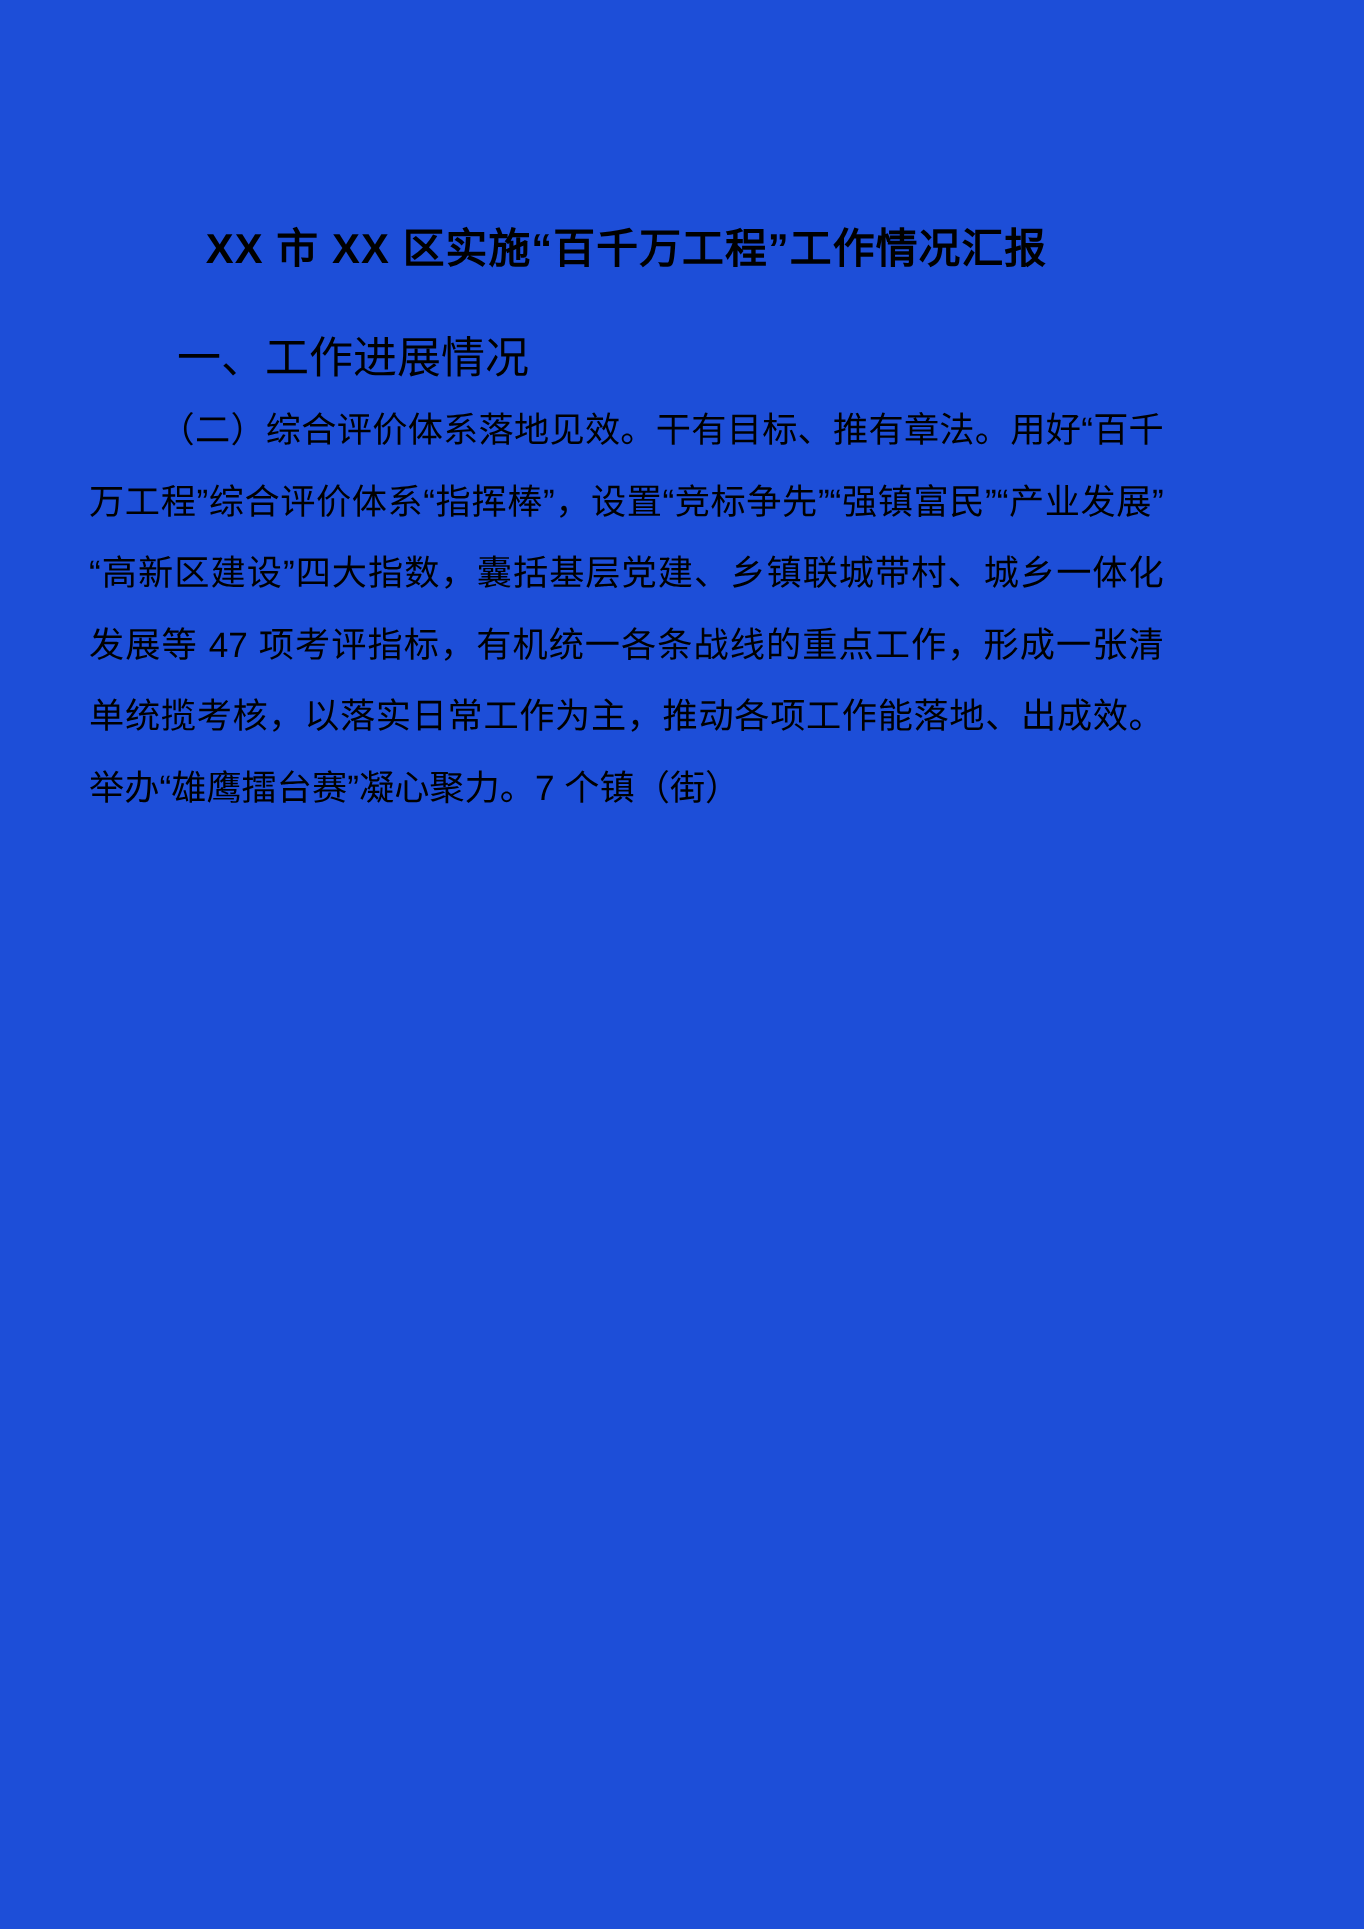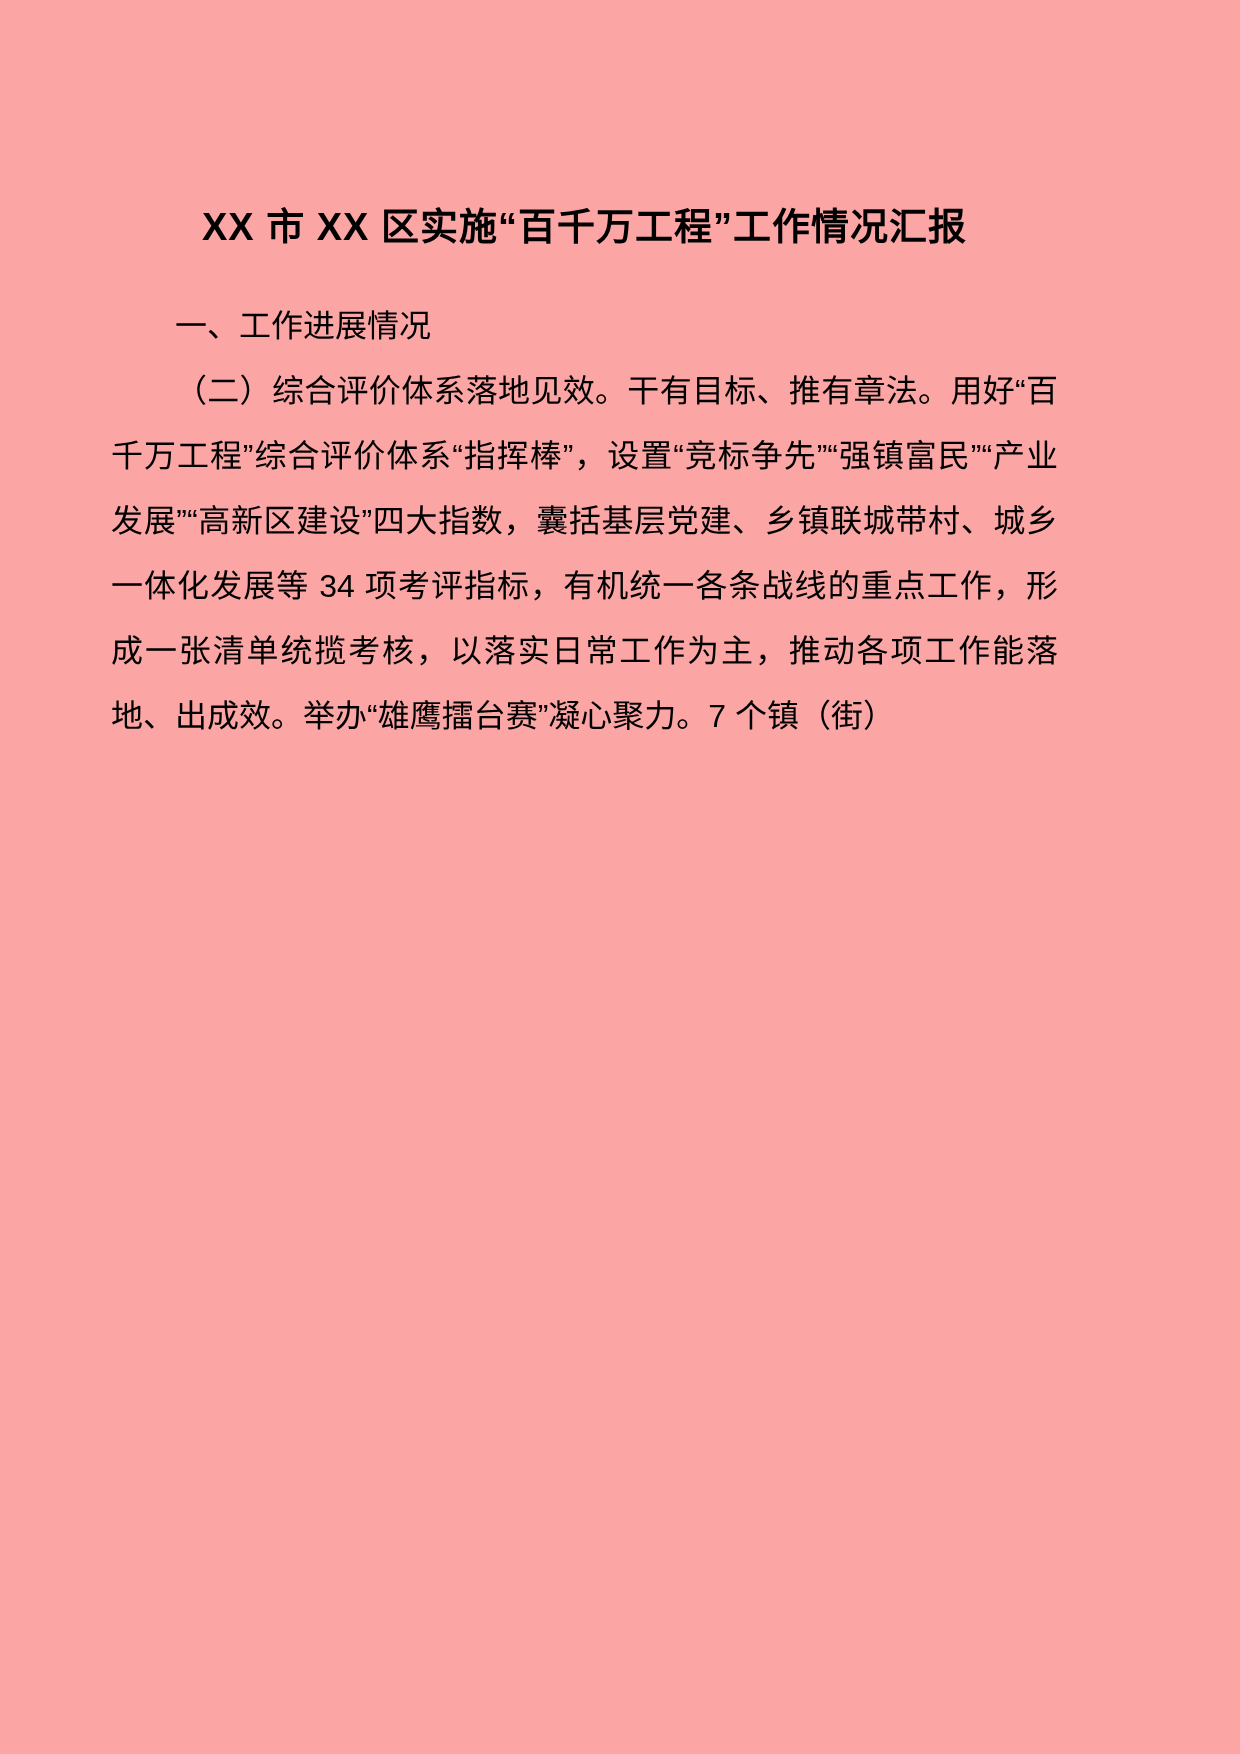--- a/index.html
+++ b/index.html
@@ -10,52 +10,52 @@
   body {
     width: 1240px;
     height: 1754px;
     font-family: "Liberation Sans", "DejaVu Sans", sans-serif;
     color: #000000;
   }
   .page {
     box-sizing: border-box;
     width: 1240px;
     height: 1754px;
-    padding: 196px 182px 0 111px;
+    padding: 196px 182px 0 81px;
     overflow: hidden;
-    background: #fca5a5;
+    background: #1d4ed8;
   }
   .doc-title {
     margin: 0 0 36px 0;
     font-size: 38px;
     line-height: 62px;
     font-weight: 700;
     text-align: center;
     letter-spacing: 1px;
   }
   .para {
     margin: 0;
     font-size: 32px;
     line-height: 65px;
     text-align: justify;
     text-indent: 2em;
     word-break: break-all;
   }
   .heading {
     margin: 0;
-    font-size: 32px;
+    font-size: 40px;
     line-height: 65px;
     text-indent: 2em;
     font-weight: 400;
   }
 </style>
 </head>
 <body>
 
 <div class="page">
   <h1 class="doc-title">XX 市 XX 区实施“百千万工程”工作情况汇报</h1>
 
 
   <p class="heading">一、工作进展情况</p>
 
 
-  <p class="para">（二）综合评价体系落地见效。干有目标、推有章法。用好“百千万工程”综合评价体系“指挥棒”，设置“竞标争先”“强镇富民”“产业发展”“高新区建设”四大指数，囊括基层党建、乡镇联城带村、城乡一体化发展等 34 项考评指标，有机统一各条战线的重点工作，形成一张清单统揽考核，以落实日常工作为主，推动各项工作能落地、出成效。举办“雄鹰擂台赛”凝心聚力。7 个镇（街）</p>
+  <p class="para">（二）综合评价体系落地见效。干有目标、推有章法。用好“百千万工程”综合评价体系“指挥棒”，设置“竞标争先”“强镇富民”“产业发展”“高新区建设”四大指数，囊括基层党建、乡镇联城带村、城乡一体化发展等 47 项考评指标，有机统一各条战线的重点工作，形成一张清单统揽考核，以落实日常工作为主，推动各项工作能落地、出成效。举办“雄鹰擂台赛”凝心聚力。7 个镇（街）</p>
 </div>
 
 </body></html>

